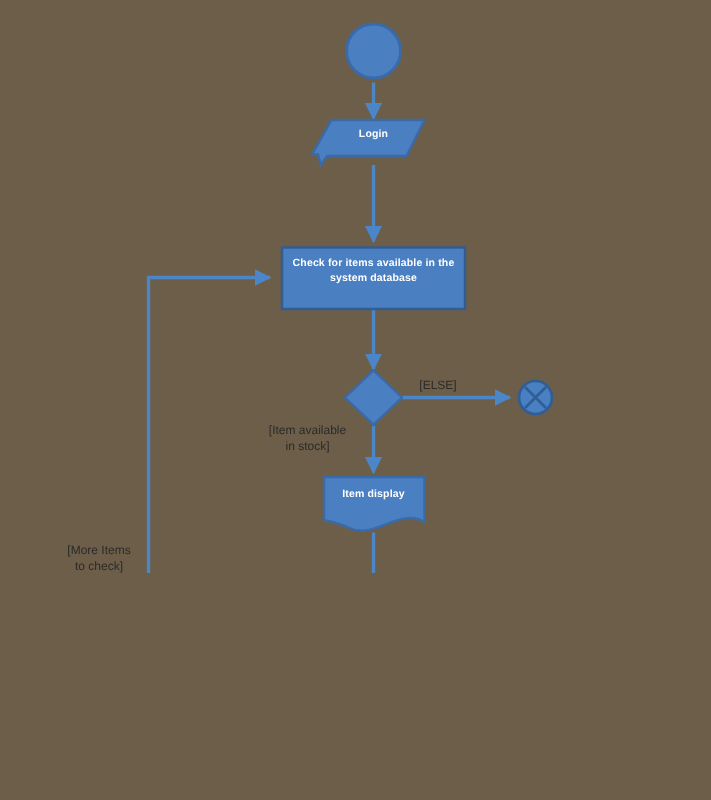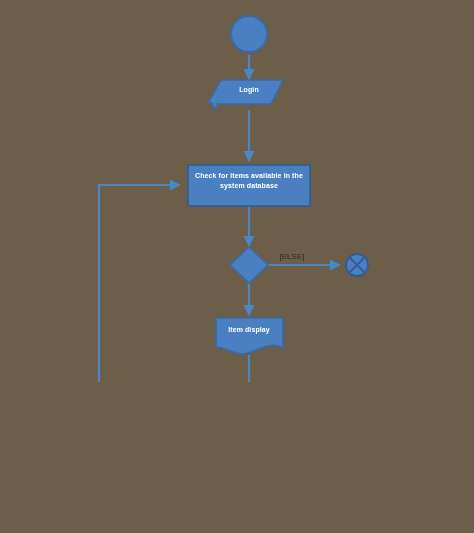--- a/index.html
+++ b/index.html
@@ -106,15 +106,19 @@
   </svg>
 
   <div class="node-label lbl-login">Login</div>
 
   <div class="node-label lbl-check">Check for items available in the system database</div>
 
   <div class="node-label lbl-itemdisplay">Item display</div>
 
   <div class="edge-label lbl-else">[ELSE]</div>
 
+  <div class="edge-label lbl-instock">[Item available
+in stock]</div>
 
+  <div class="edge-label lbl-moreitems">[More Items
+to check]</div>
 
 </div>
 
 </body></html>

